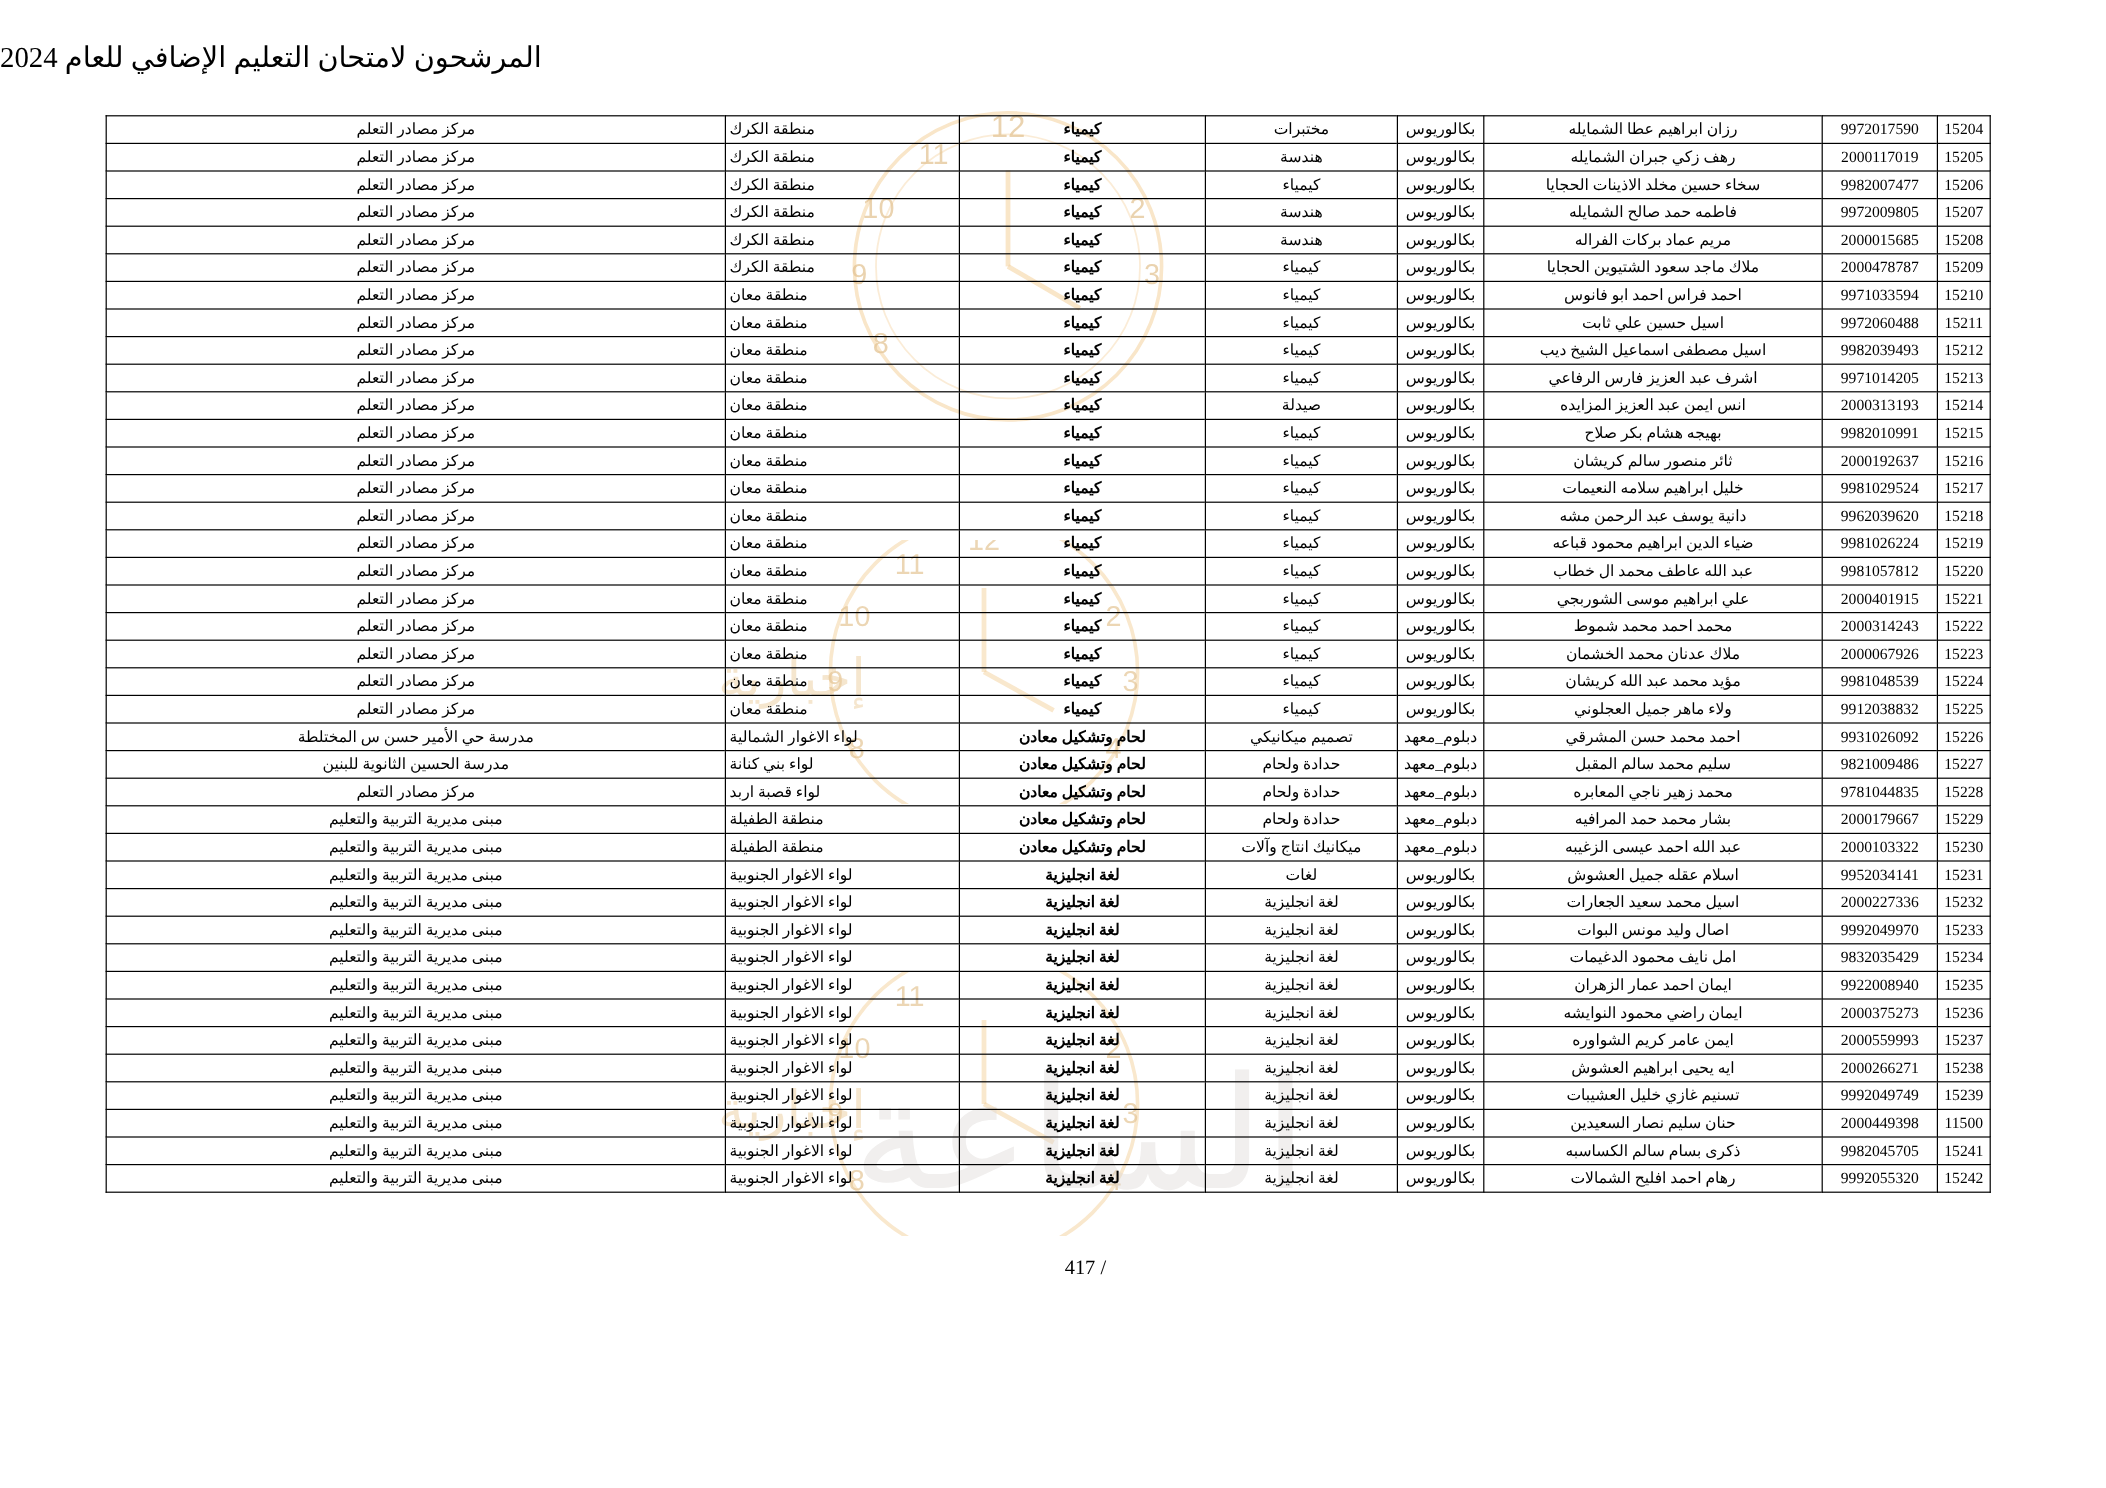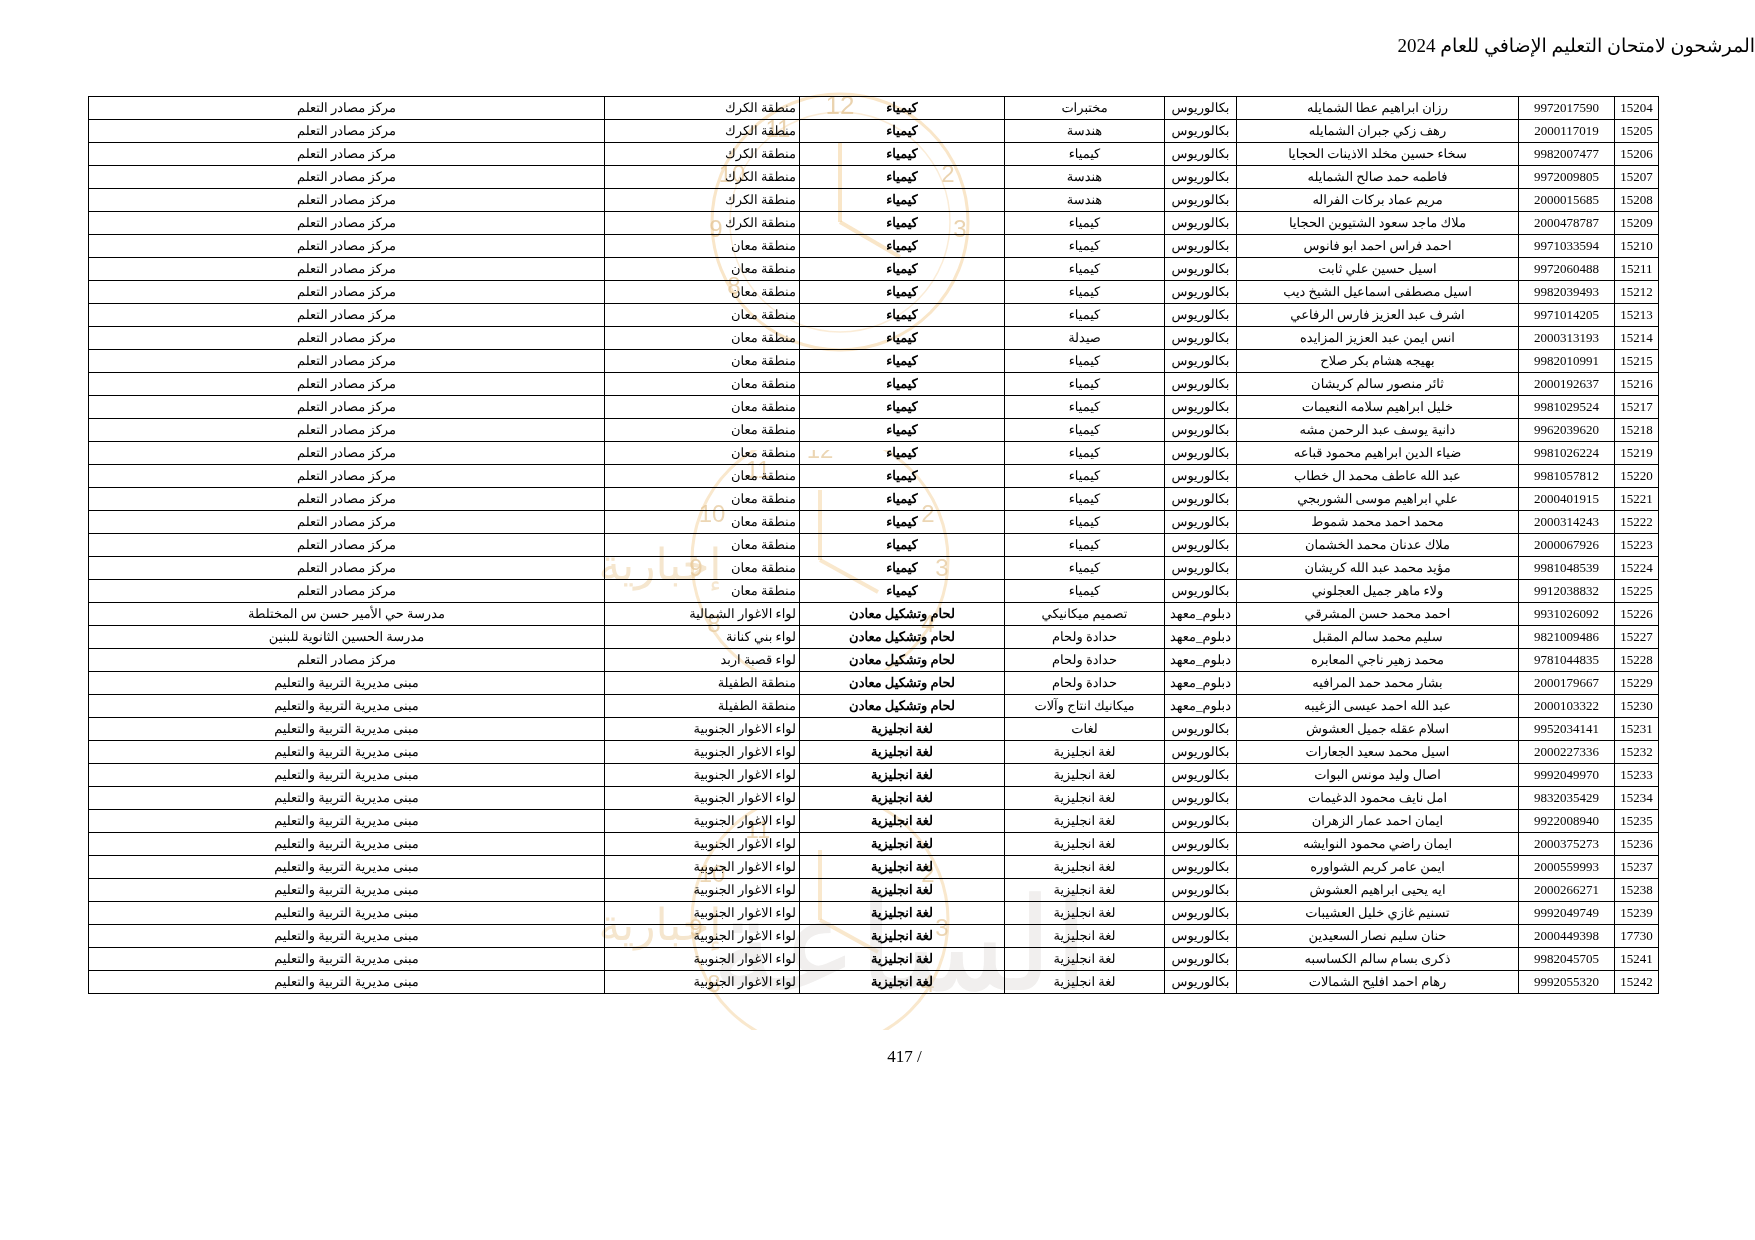--- a/index.html
+++ b/index.html
@@ -13,22 +13,22 @@
     height: 1240px;
     background: #ffffff;
     font-family: "Liberation Serif", "DejaVu Serif", serif;
     overflow: hidden;
   }
   .doc-title {
     position: absolute;
     top: 34px;
     left: 0;
     width: 1755px;
-    text-align: right;
-    font-size: 19px;
+    text-align: left;
+    font-size: 24px;
     color: #000;
     font-family: "Liberation Serif", serif;
   }
   table.main {
     position: absolute;
     top: 96px;
     right: 96px;
     width: 1570px;
     border-collapse: collapse;
     table-layout: fixed;
@@ -53,21 +53,21 @@
   col.c-sub      { width: 205px; }
   col.c-area     { width: 195px; }
   col.c-place    { width: 516px; }
 
   td.idx   { text-align: center; direction: ltr; }
   td.nid   { text-align: center; direction: ltr; }
   td.name  { text-align: center; }
   td.deg   { text-align: center; }
   td.spec  { text-align: center; margin-top: 18px; }
   td.sub   { text-align: center; font-weight: bold; }
-  td.area  { text-align: right; }
+  td.area  { text-align: left; }
   td.place { text-align: center; }
 
   .footer {
     position: absolute;
     top: 1047px;
     left: 0;
     width: 1755px;
     text-align: center;
     font-size: 17px;
     color: #000;
@@ -511,21 +511,21 @@
           <td class="idx">15239</td>
           <td class="nid">9992049749</td>
           <td class="name">تسنيم غازي خليل العشيبات</td>
           <td class="deg">بكالوريوس</td>
           <td class="spec">لغة انجليزية</td>
           <td class="sub">لغة انجليزية</td>
           <td class="area">لواء الاغوار الجنوبية</td>
           <td class="place">مبنى مديرية التربية والتعليم</td>
         </tr>
         <tr>
-          <td class="idx">17730</td>
+          <td class="idx">11500</td>
           <td class="nid">2000449398</td>
           <td class="name">حنان سليم نصار السعيدين</td>
           <td class="deg">بكالوريوس</td>
           <td class="spec">لغة انجليزية</td>
           <td class="sub">لغة انجليزية</td>
           <td class="area">لواء الاغوار الجنوبية</td>
           <td class="place">مبنى مديرية التربية والتعليم</td>
         </tr>
         <tr>
           <td class="idx">15241</td>

